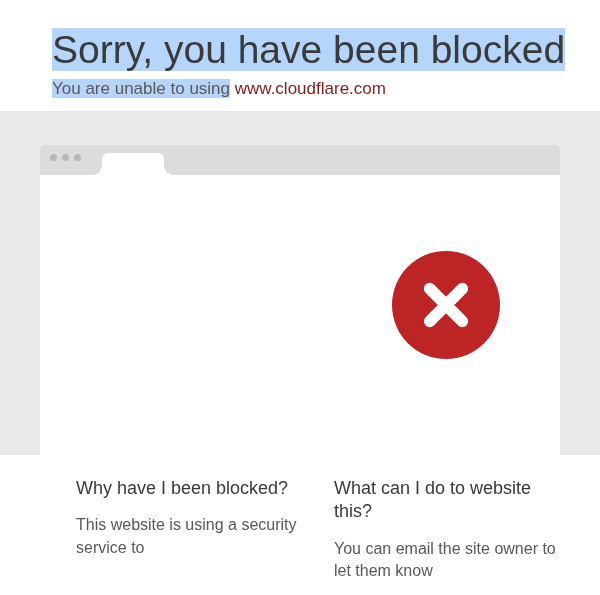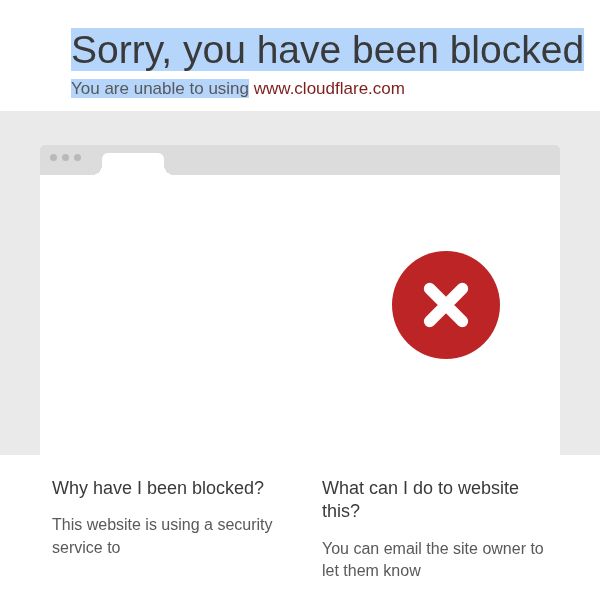--- a/index.html
+++ b/index.html
@@ -7,21 +7,20 @@
     width: 600px;
     height: 595px;
     overflow: hidden;
     font-family: -apple-system, "Helvetica Neue", Helvetica, Arial, sans-serif;
     background: #ffffff;
     color: #404040;
   }
 
   .header {
     padding: 28px 0 12px 52px;
-    margin-left: 19px;
   }
   .title {
     font-size: 39px;
     font-weight: 400;
     line-height: 1.15;
     color: #3a3a3a;
     display: inline;
     background: #b5d5fb;
   }
   .subtitle-row {
@@ -116,21 +115,21 @@
     justify-content: center;
     margin-top: 36px;
   }
   .error-badge svg {
     width: 56px;
     height: 56px;
   }
 
   .columns {
     display: flex;
-    padding: 22px 40px 0 52px;
+    padding: 22px 40px 0 76px;
     gap: 32px;
   }
   .col {
     flex: 1;
   }
   .col h2 {
     font-size: 18px;
     font-weight: 400;
     color: #3a3a3a;
     line-height: 1.3;

